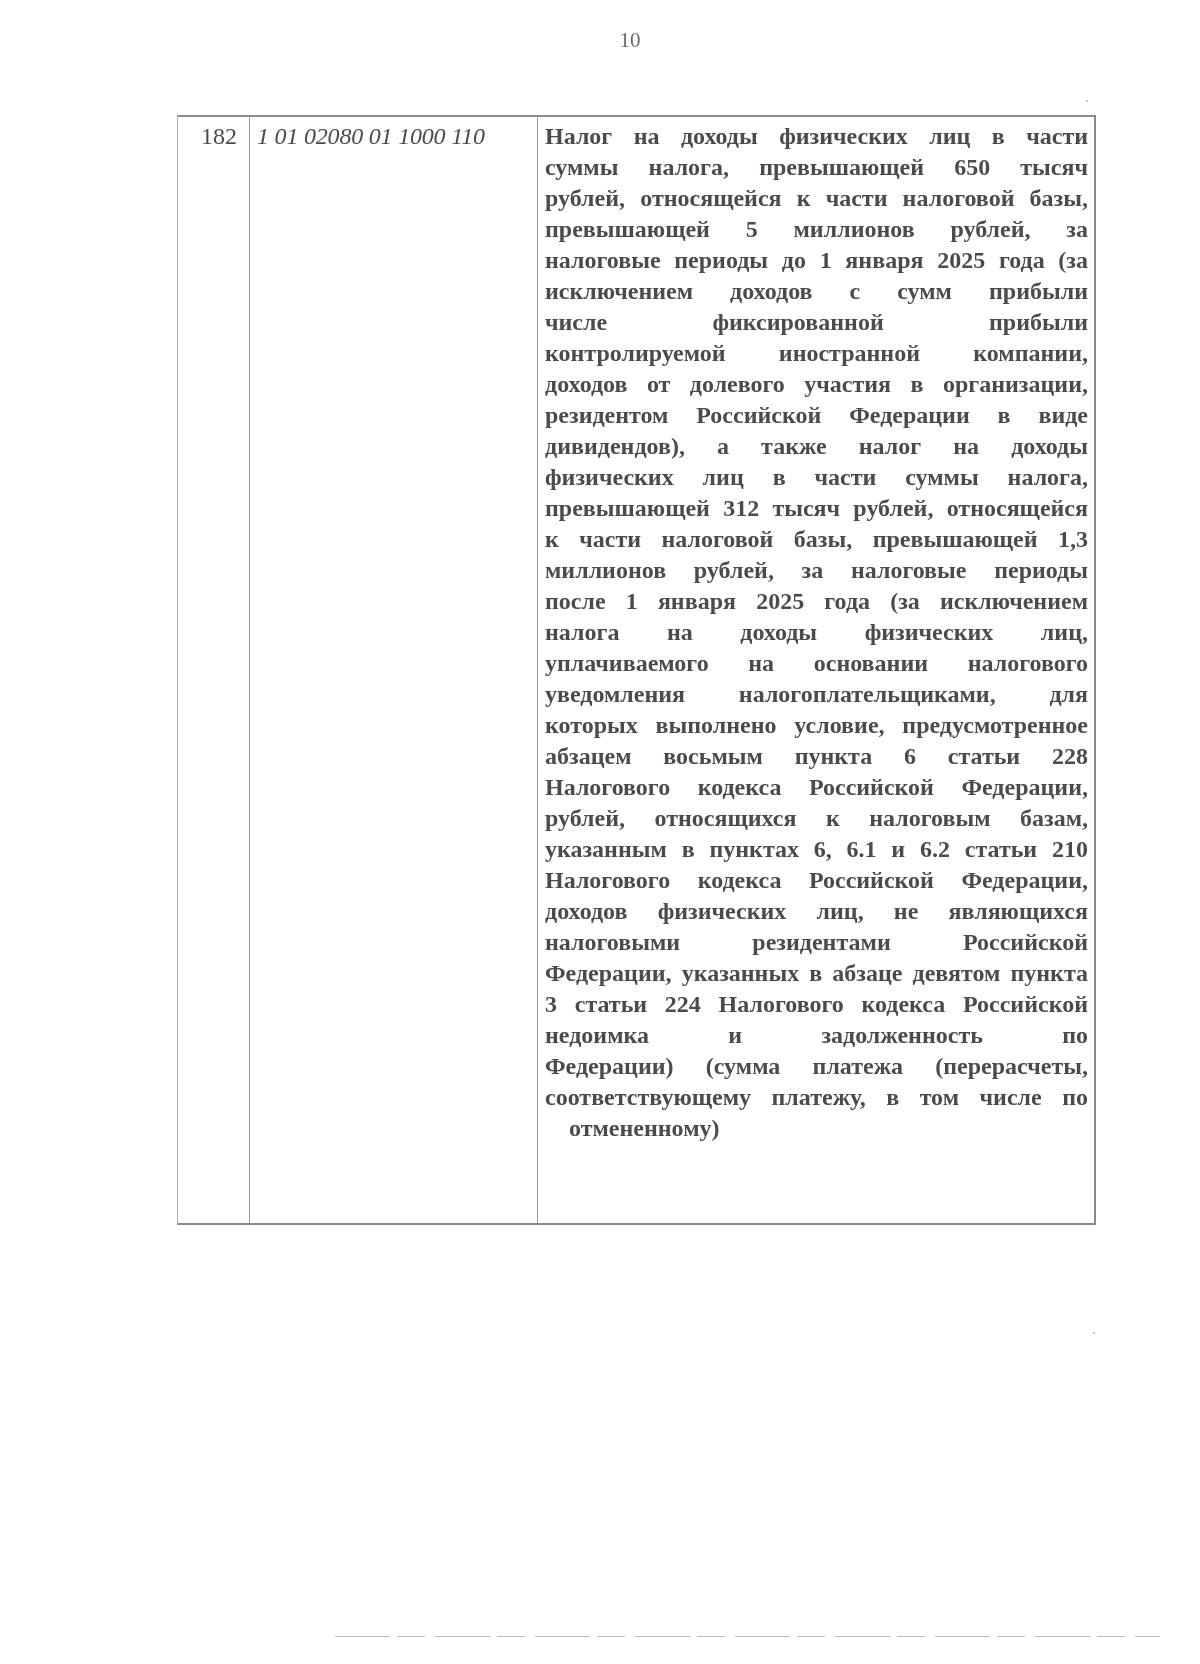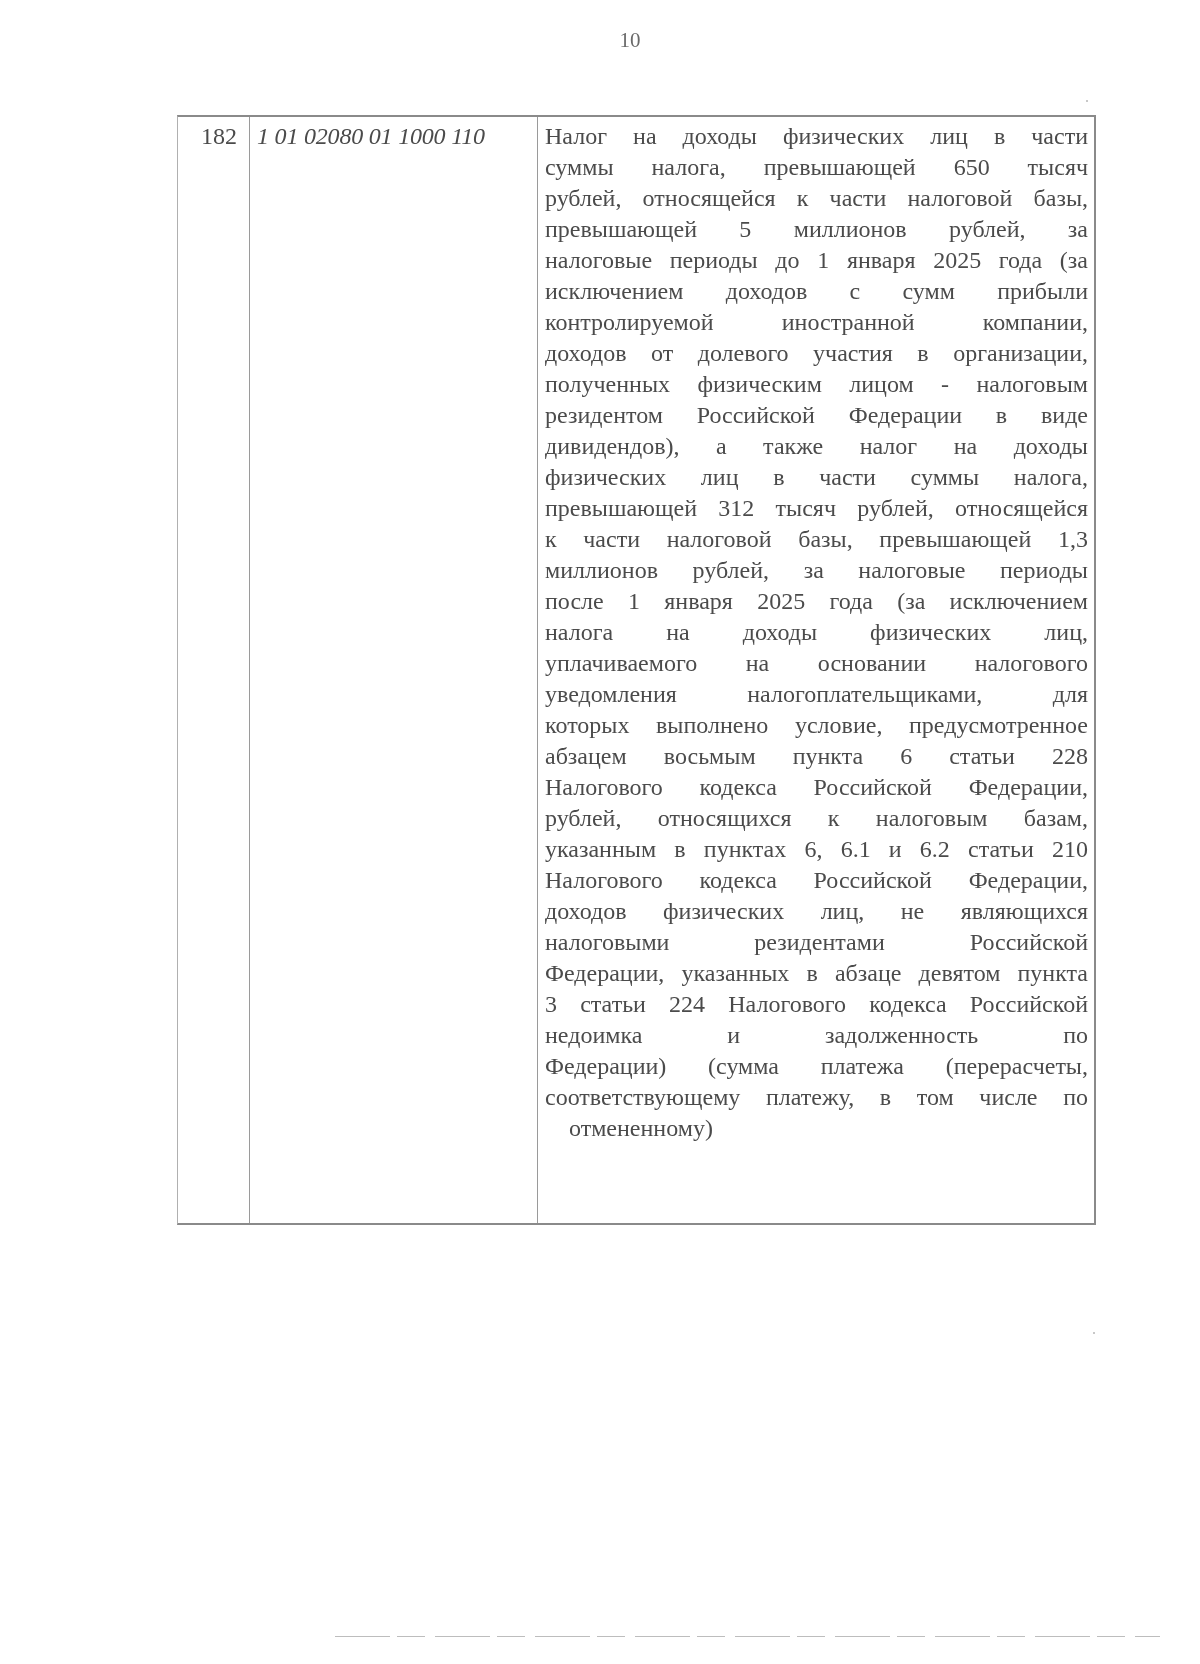--- a/index.html
+++ b/index.html
@@ -86,20 +86,21 @@
       display: block;
       height: 31px;
       text-align: justify;
       text-align-last: justify;
       font-family: "Liberation Serif", serif;
       font-size: 24px;
       line-height: 31px;
       color: #4b4b4b;
       white-space: normal;
       overflow: hidden;
+      font-weight: bold;
     }
     .desc-line.last {
       text-align-last: left;
       margin-left: 24px;
     }
     .scan-artifact {
       position: absolute;
       top: 1636px;
       left: 335px;
       width: 825px;
@@ -126,23 +127,23 @@
     <span class="cell-text">1 01 02080 01 1000 110</span>
   </div>
   <div class="col col-desc">
     <div class="desc-lines">
       <span class="desc-line">Налог на доходы физических лиц в части</span>
       <span class="desc-line">суммы налога, превышающей 650 тысяч</span>
       <span class="desc-line">рублей, относящейся к части налоговой базы,</span>
       <span class="desc-line">превышающей 5 миллионов рублей, за</span>
       <span class="desc-line">налоговые периоды до 1 января 2025 года (за</span>
       <span class="desc-line">исключением доходов с сумм прибыли</span>
+      <span class="desc-line">числе фиксированной прибыли</span>
       <span class="desc-line">контролируемой иностранной компании,</span>
       <span class="desc-line">доходов от долевого участия в организации,</span>
-      <span class="desc-line">полученных физическим лицом - налоговым</span>
       <span class="desc-line">резидентом Российской Федерации в виде</span>
       <span class="desc-line">дивидендов), а также налог на доходы</span>
       <span class="desc-line">физических лиц в части суммы налога,</span>
       <span class="desc-line">превышающей 312 тысяч рублей, относящейся</span>
       <span class="desc-line">к части налоговой базы, превышающей 1,3</span>
       <span class="desc-line">миллионов рублей, за налоговые периоды</span>
       <span class="desc-line">после 1 января 2025 года (за исключением</span>
       <span class="desc-line">налога на доходы физических лиц,</span>
       <span class="desc-line">уплачиваемого на основании налогового</span>
       <span class="desc-line">уведомления налогоплательщиками, для</span>

